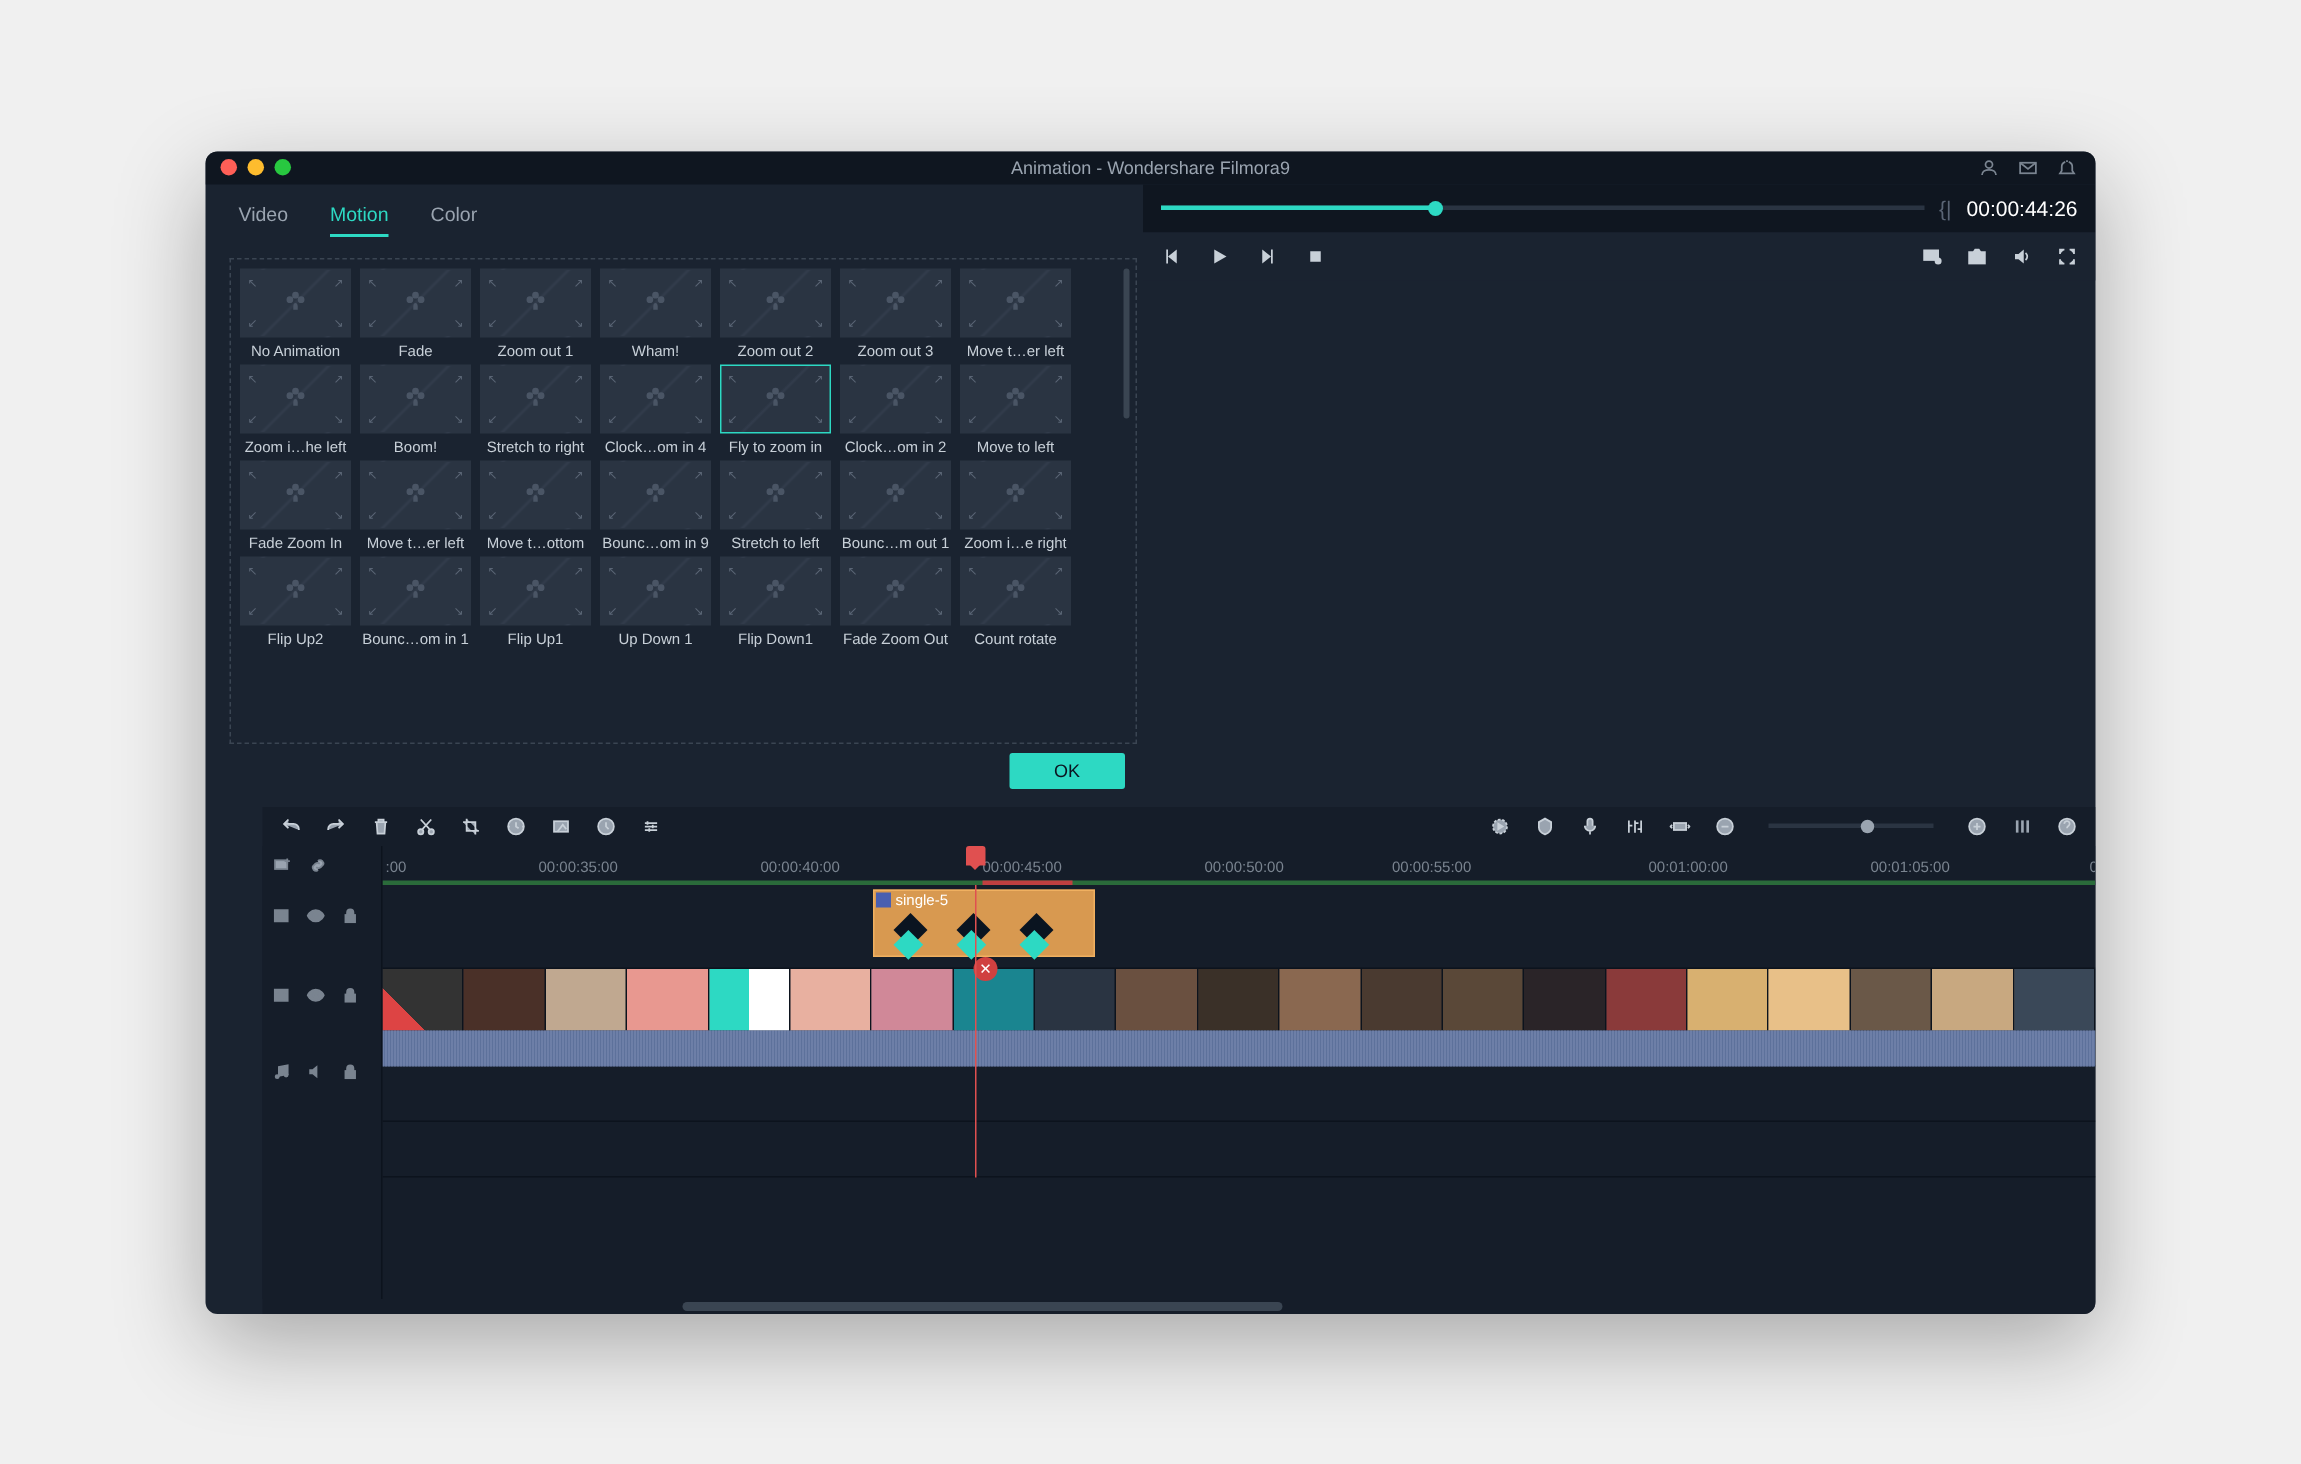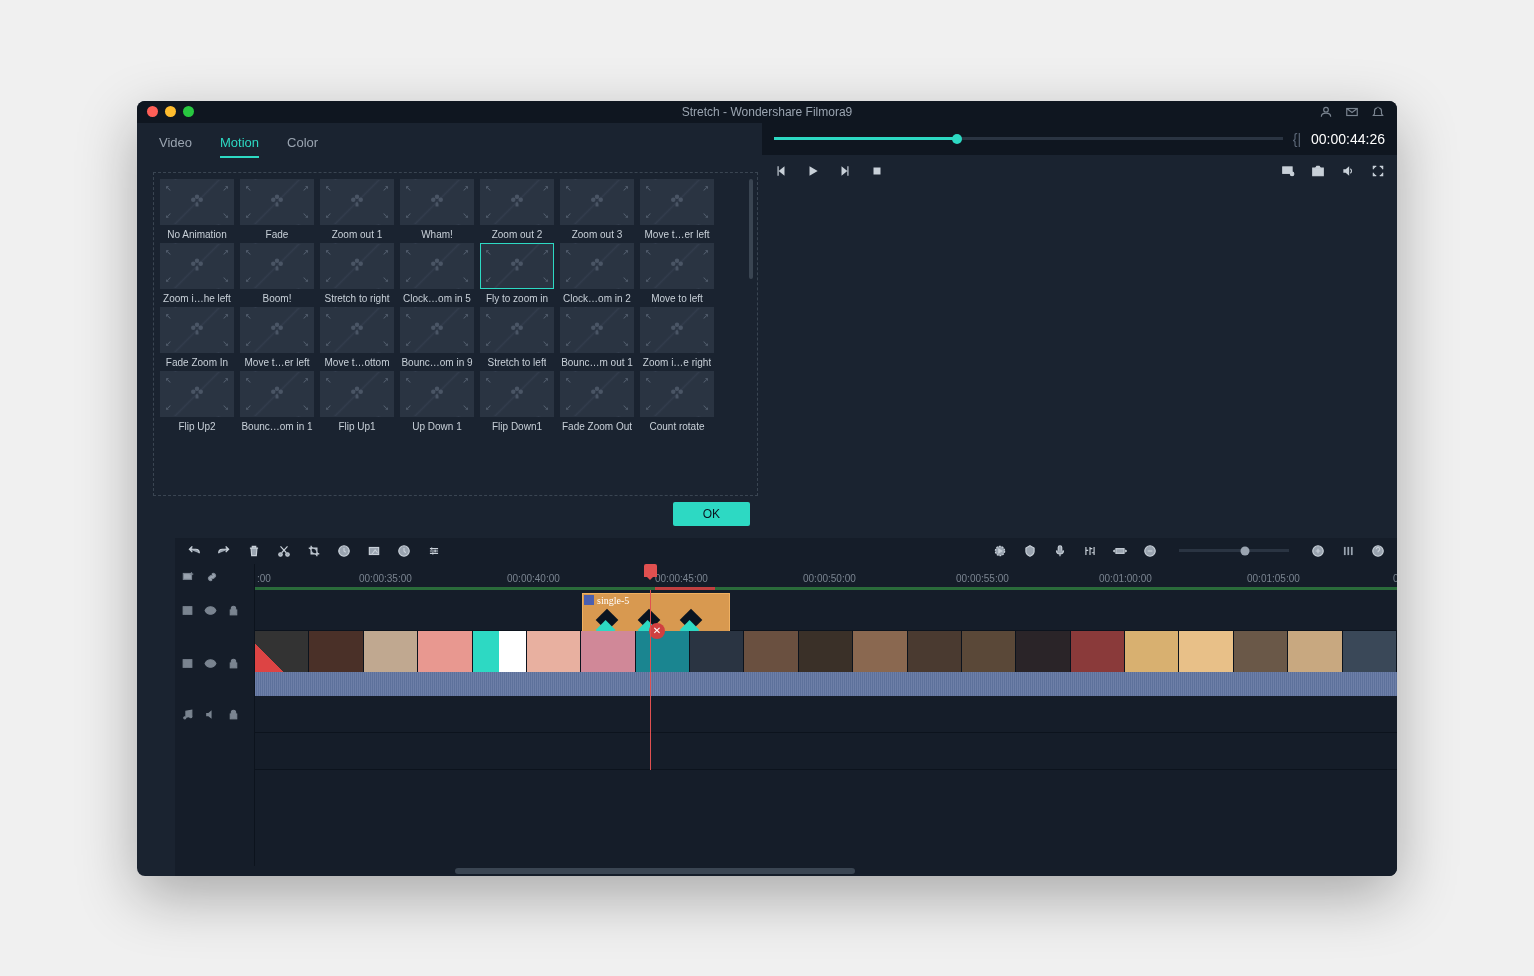--- a/index.html
+++ b/index.html
@@ -69,21 +69,21 @@
 .tl-track { display:flex; align-items:center; padding-left:6px; gap:10px; color:#7a8490; }
 .tl-track.h65 { height:65px; } .tl-track.h41 { height:41px; } .tl-track.h37 { height:37px; }
 .tl-track svg { width:13px; height:13px; fill:currentColor; }
 .tl-right { flex:1; position:relative; overflow:hidden; }
 .ruler { height:26px; position:relative; background:#151d29; }
 .mark { position:absolute; font-size:10px; color:#7a8490; bottom:6px; }
 .green-strip { position:absolute; left:0; right:0; bottom:0; height:3px; background:#2a6b3a; }
 .red-seg { position:absolute; left:400px; width:60px; height:3px; bottom:0; background:#c04040; }
 .tracks-area { position:relative; }
 .track-row { position:relative; border-bottom:1px solid #0c131d; }
-.track-row.h65 { height:65px; } .track-row.h41 { height:41px;font-family:Liberation Serif, serif; } .track-row.h37 { height:37px; }
+.track-row.h65 { height:65px; } .track-row.h41 { height:56px; } .track-row.h37 { height:37px; }
 .overlay-clip { position:absolute; top:3px; left:327px; width:148px; height:45px; background:#d89950; border:1px solid #f0b060; display:flex; align-items:center; }
 .overlay-label { position:absolute; top:1px; left:14px; font-size:10px; color:#fff; }
 .overlay-ico { position:absolute; top:1px; left:1px; width:10px; height:10px; background:#4a5fb0; }
 .overlay-diamonds { display:flex; gap:26px; padding-left:16px; margin-top:10px; }
 .od { width:16px; height:16px; transform:rotate(45deg); background:#0a1420; position:relative; }
 .od::after { content:''; position:absolute; top:9px; left:7px; width:14px; height:14px; transform:none; background:#2dd9c3; }
 .video-clip { position:absolute; top:0; left:0; right:0; height:41px; display:flex; }
 .thumb-seg { flex:1; min-width:48px; height:100%; background:#5a4a3a; border-right:1px solid #0c131d; }
 .thumb-seg:nth-child(1){background:linear-gradient(45deg,#d44 30%,#333 30%)}
 .thumb-seg:nth-child(2){background:#4a3028}
@@ -119,21 +119,21 @@
 <body>
 
 <div class="window">
 
   <div class="titlebar">
     <div class="win-buttons">
       <div class="win-btn win-close"></div>
       <div class="win-btn win-min"></div>
       <div class="win-btn win-max"></div>
     </div>
-    <div class="title">Stretch - Wondershare Filmora9</div>
+    <div class="title">Animation - Wondershare Filmora9</div>
     <div class="title-icons">
       <svg viewBox="0 0 24 24" stroke="currentColor" fill="none" stroke-width="2">
           <circle cx="12" cy="8" r="4"></circle>
           <path d="M4 20c0-4 4-6 8-6s8 2 8 6"></path>
         </svg>
       <svg viewBox="0 0 24 24" stroke="currentColor" fill="none" stroke-width="2">
           <rect x="3" y="6" width="18" height="12"></rect>
           <path d="M3 6l9 7 9-7"></path>
         </svg>
       <svg viewBox="0 0 24 24" stroke="currentColor" fill="none" stroke-width="2">
@@ -298,21 +298,21 @@
         <div class="corner-arrows">
                     <span class="ca tl">↖</span>
                     <span class="ca tr">↗</span>
                     <span class="ca bl">↙</span>
                     <span class="ca br">↘</span>
                   </div>
         <svg class="flower" viewBox="0 0 24 24">
                     <path d="M12 2a3 3 0 013 3 3 3 0 01-3 3 3 3 0 01-3-3 3 3 0 013-3zm-5 4a3 3 0 013 3 3 3 0 01-3 3 3 3 0 01-3-3 3 3 0 013-3zm10 0a3 3 0 013 3 3 3 0 01-3 3 3 3 0 01-3-3 3 3 0 013-3zM12 12c1 0 2 1 2 3v3h-4v-3c0-2 1-3 2-3z"></path>
                   </svg>
       </div>
-      <div class="preset-label">Clock…om in 5</div>
+      <div class="preset-label">Clock…om in 4</div>
     </div>
               <div class="preset selected">
       <div class="preset-thumb">
         <div class="corner-arrows">
                     <span class="ca tl">↖</span>
                     <span class="ca tr">↗</span>
                     <span class="ca bl">↙</span>
                     <span class="ca br">↘</span>
                   </div>
         <svg class="flower" viewBox="0 0 24 24">
@@ -731,21 +731,21 @@
           </div>
         </div>
 
         <div class="tl-right">
           <div class="ruler">
             <span class="mark" style="left:2px">:00</span>
             <span class="mark" style="left:104px">00:00:35:00</span>
             <span class="mark" style="left:252px">00:00:40:00</span>
             <span class="mark" style="left:400px">00:00:45:00</span>
             <span class="mark" style="left:548px">00:00:50:00</span>
-            <span class="mark" style="left:701px">00:00:55:00</span>
+            <span class="mark" style="left:673px">00:00:55:00</span>
             <span class="mark" style="left:844px">00:01:00:00</span>
             <span class="mark" style="left:992px">00:01:05:00</span>
             <span class="mark" style="left:1138px">00:01</span>
             <div class="green-strip"></div>
               <div class="red-seg"></div>
           </div>
           <div class="tracks-area">
             <div class="track-row h41">
               <div class="overlay-clip">
                 <div class="overlay-ico"></div>

